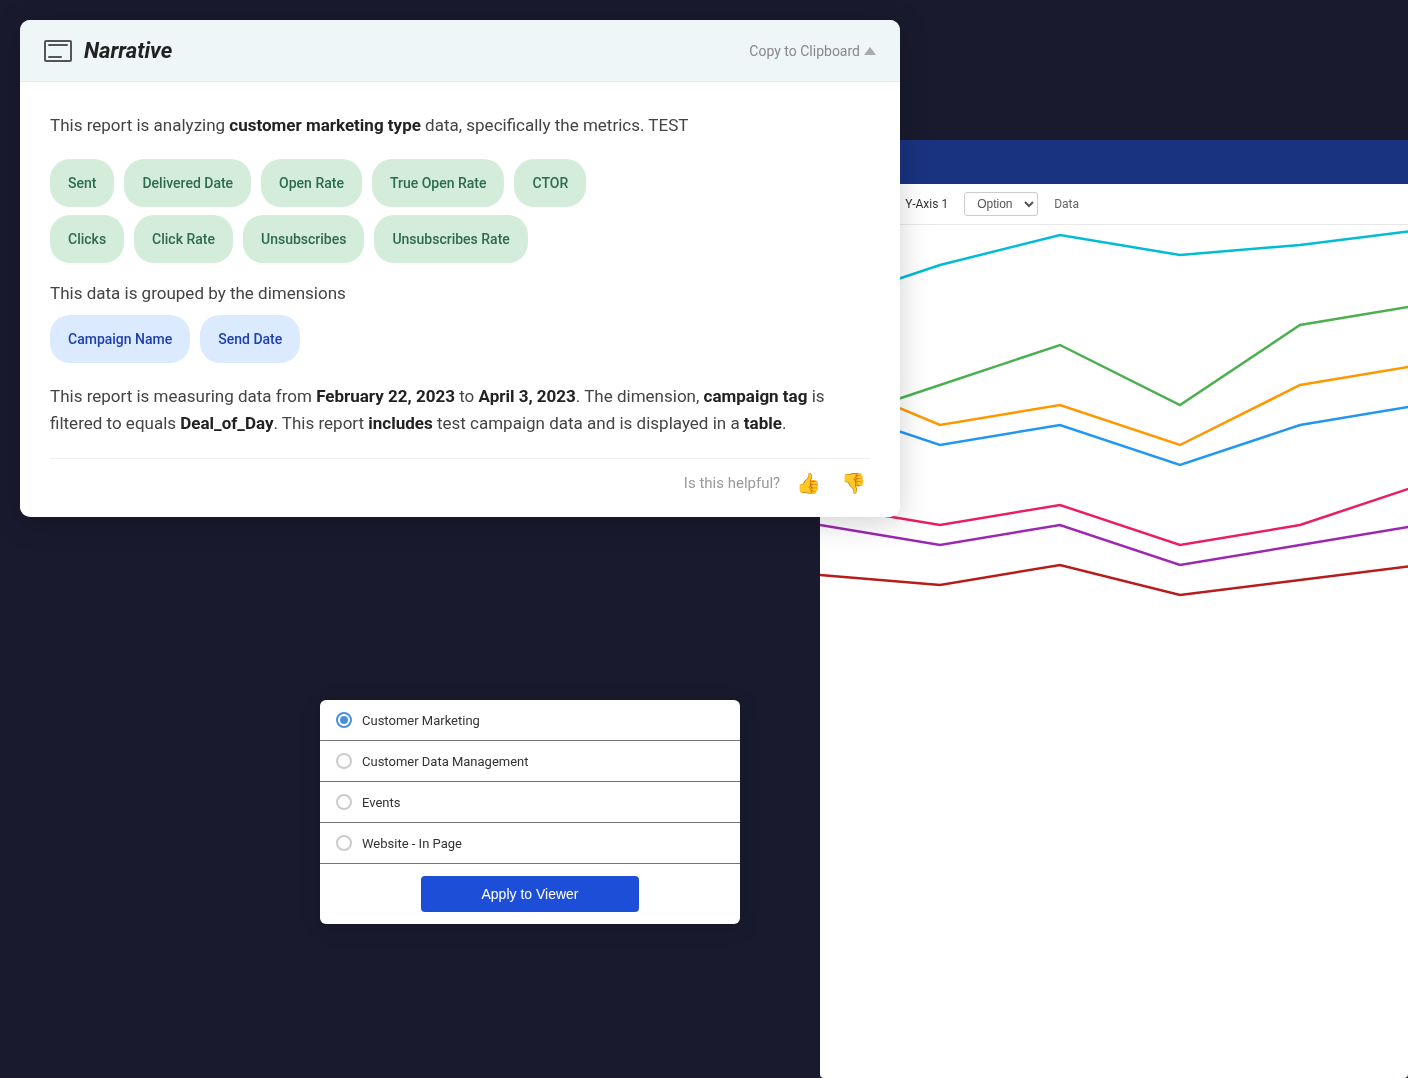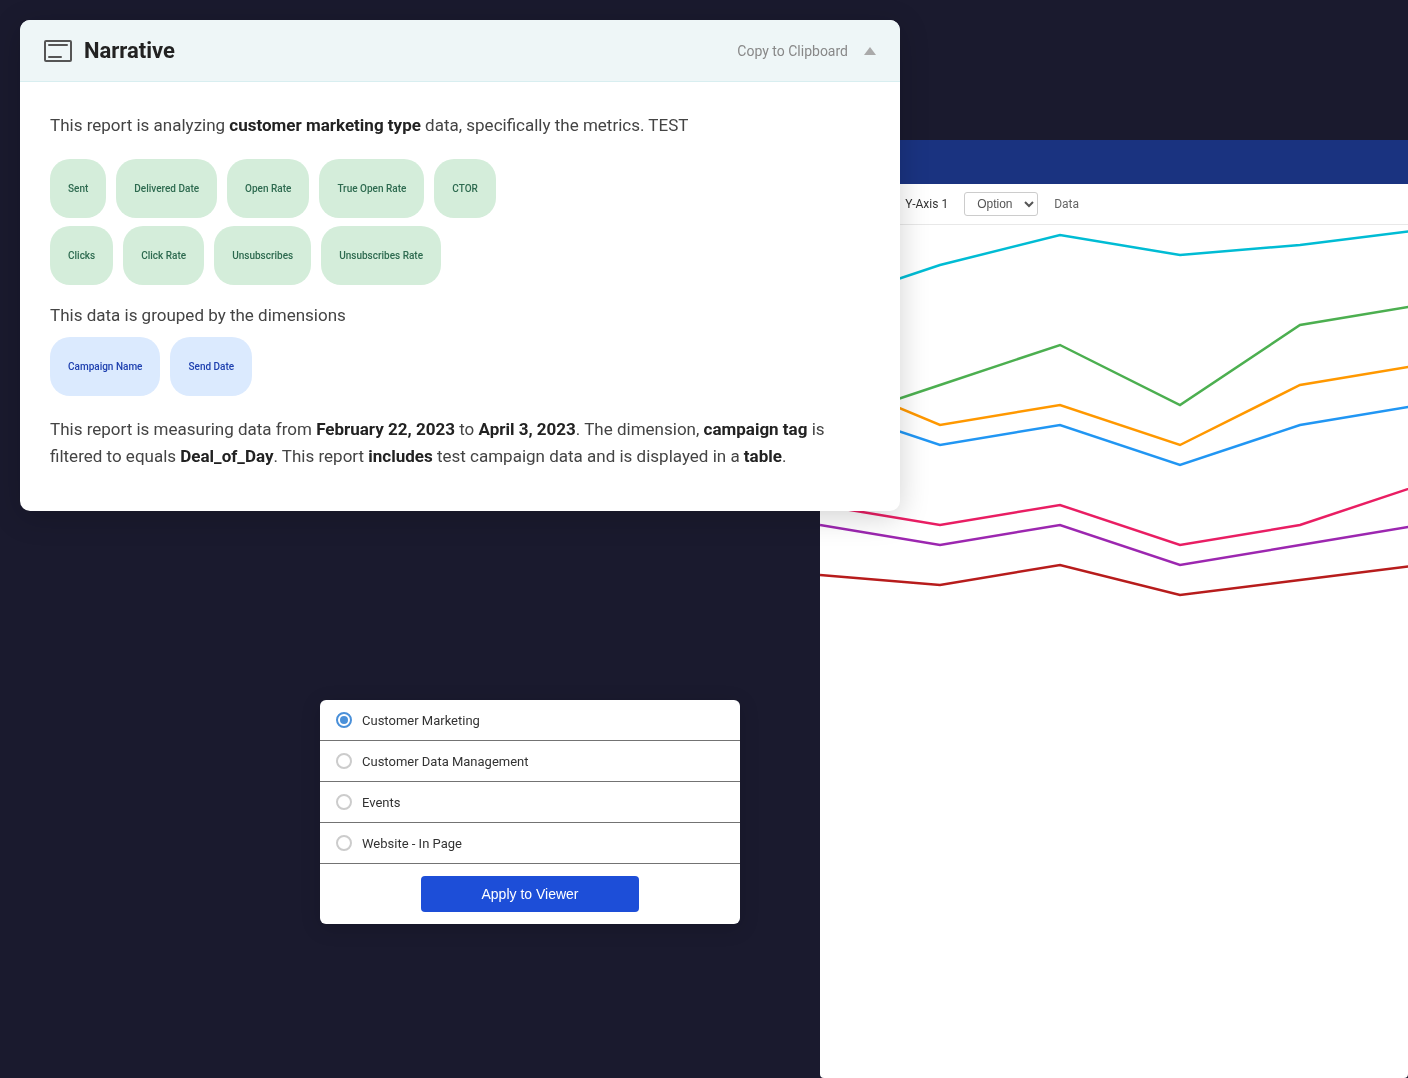--- a/index.html
+++ b/index.html
@@ -162,25 +162,26 @@
       height: 2px;
       background: #555;
       border-radius: 1px;
     }
     .narrative-icon span:first-child { width: 100%; }
     .narrative-icon span:last-child { width: 70%; }
     .narrative-title {
       font-size: 22px;
       font-weight: 700;
       color: #222;
+      font-style: italic;
     }
     .copy-clipboard {
       display: flex;
       align-items: center;
-      gap: 16px;
+      gap: 4px;
       font-size: 14px;
       color: #888;
       cursor: pointer;
     }
     .chevron-up {
       width: 0;
       height: 0;
       border-left: 6px solid transparent;
       border-right: 6px solid transparent;
       border-bottom: 8px solid #aaa;
@@ -203,22 +204,22 @@
     .tags-row {
       display: flex;
       flex-wrap: wrap;
       gap: 10px;
       margin-bottom: 8px;
     }
     .tag {
       background: #d4edda;
       color: #2d6a4f;
       border-radius: 20px;
-      padding: 24px 18px;
-      font-size: 10px;
+      padding: 16px 18px;
+      font-size: 14px;
       font-weight: 500;
     }
     .tag.blue {
       background: #dbeafe;
       color: #1e40af;
     }
     .groupby-text {
       font-size: 17px;
       color: #444;
       margin: 20px 0 12px 0;
@@ -346,14 +347,19 @@
 
     <div class="dim-tags-row">
       <span class="tag blue">Campaign Name</span>
       <span class="tag blue">Send Date</span>
     </div>
 
     <p class="narrative-text">
       <span>This report is measuring data from </span><strong>February 22, 2023</strong><span> to </span><strong>April 3, 2023</strong><span>. The dimension, </span><strong>campaign tag</strong><span> is filtered to equals </span><strong>Deal_of_Day</strong><span>. This report </span><strong>includes</strong><span> test campaign data and is displayed in a </span><strong>table</strong><span>.</span>
     </p>
 
+    <div class="helpful-row">
+      <span class="helpful-text">Is this helpful?</span>
+      <button class="thumb-btn">👍</button>
+      <button class="thumb-btn">👎</button>
+    </div>
   </div>
 </div>
 
 </body></html>

